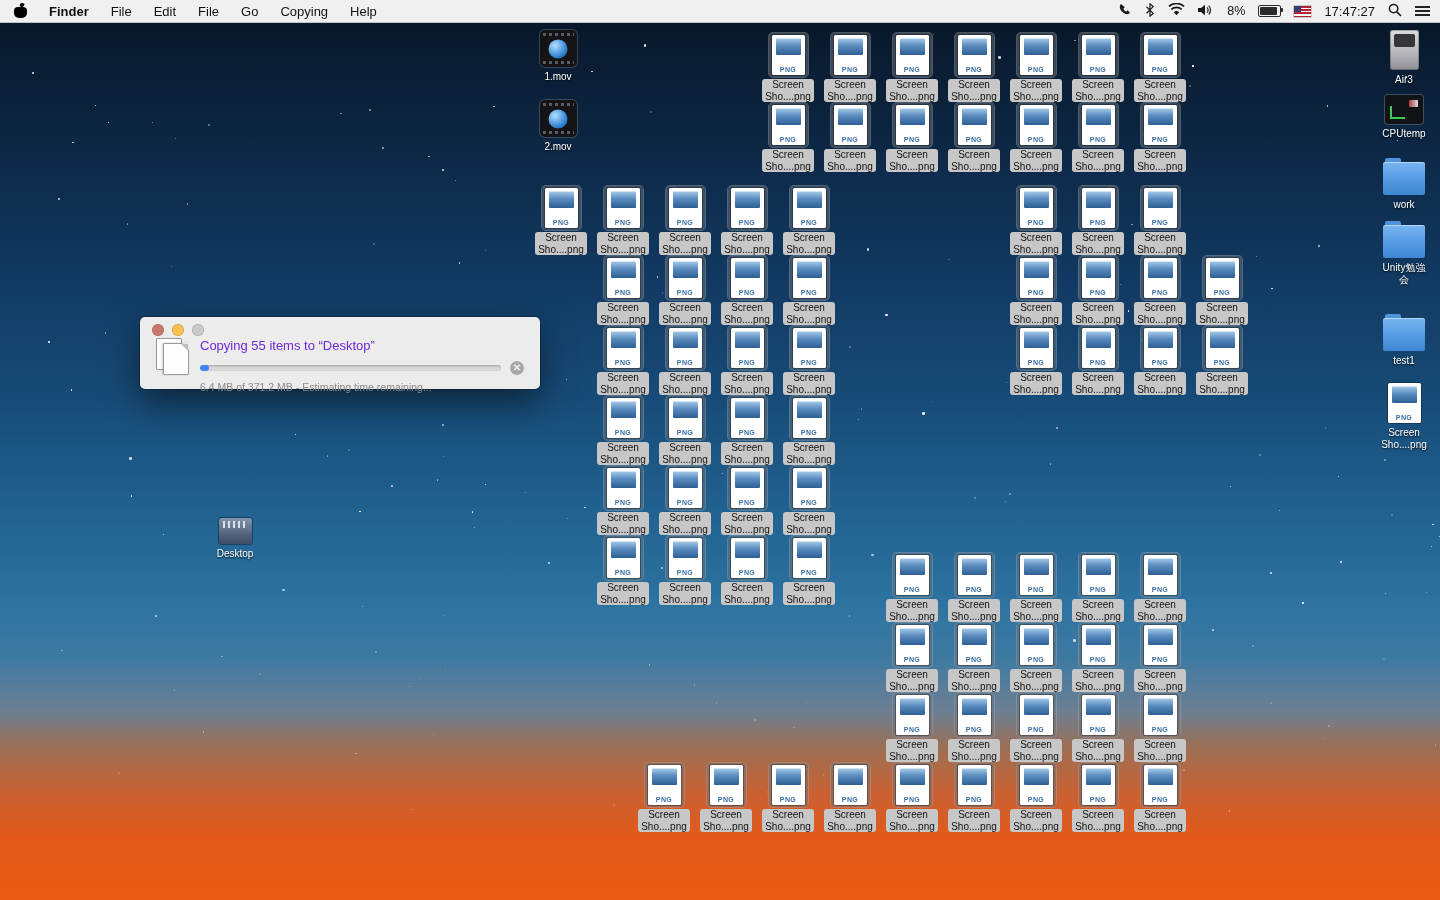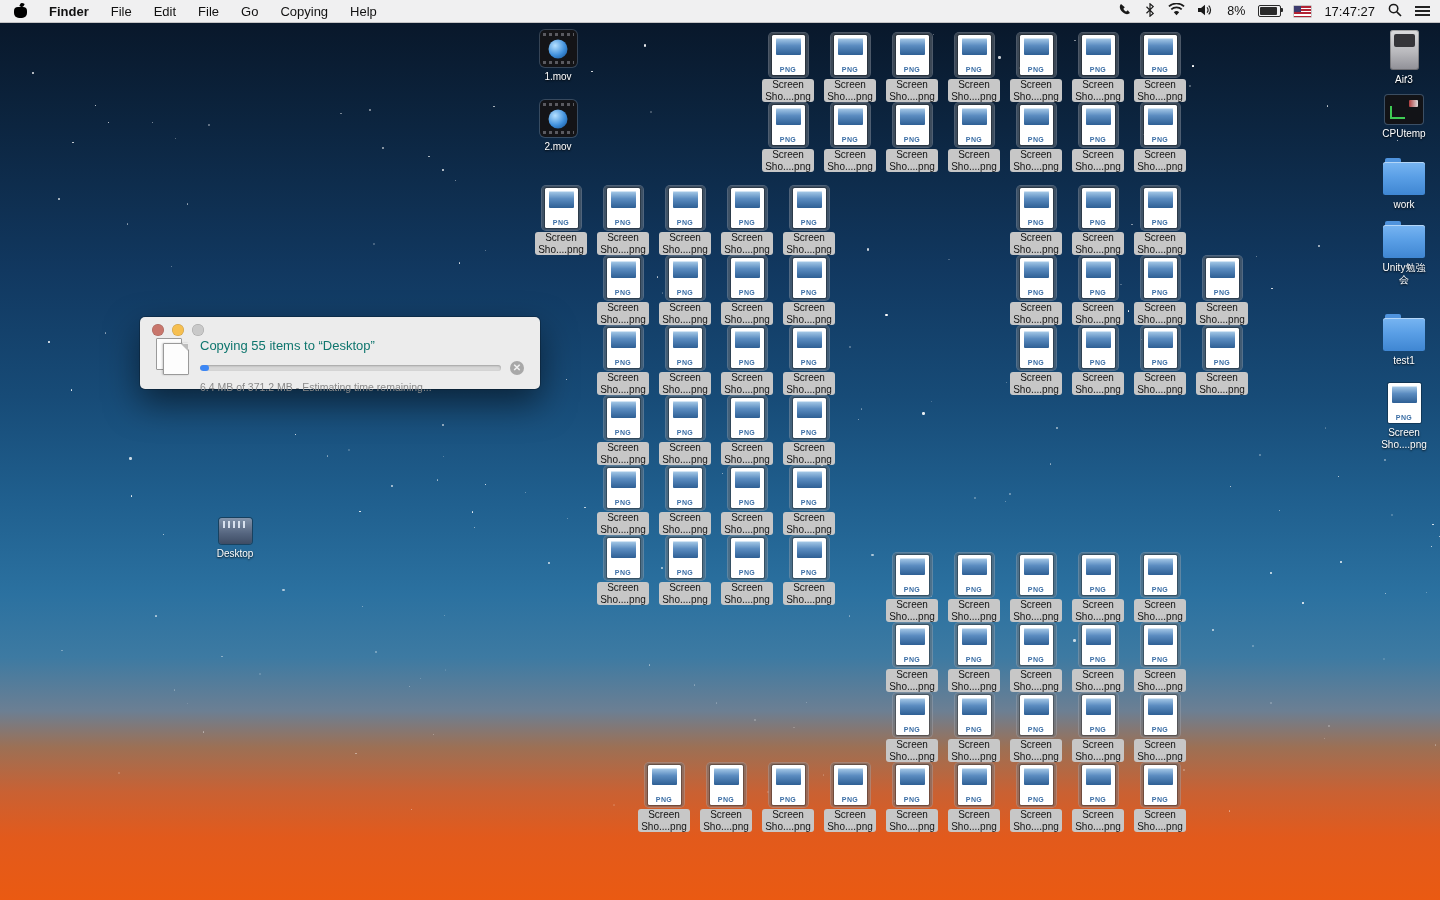--- a/index.html
+++ b/index.html
@@ -79,21 +79,21 @@
   .tl{width:12px;height:12px;border-radius:50%;display:inline-block;box-shadow:inset 0 0 0 .5px rgba(0,0,0,.2);}
   .tl.close{background:#c8766c;} .tl.min{background:#f6bf50;} .tl.zoom{background:#c9c9c9;}
   .dialog-body{display:flex;align-items:flex-start;padding:21px 16px 0 16px;}
   .copy-doc-icon{position:relative;width:34px;height:38px;margin-right:10px;flex:0 0 auto;}
   .copy-doc-icon .page{position:absolute;width:24px;height:30px;background:#fdfdfd;border:1px solid #9a9a9a;border-radius:1px;}
   .copy-doc-icon .back{left:0;top:0;}
   .copy-doc-icon .front{left:7px;top:5px;box-shadow:-1px 0 2px rgba(0,0,0,.18);}
   .copy-doc-icon .front::before{content:"";position:absolute;top:-1px;right:-1px;border-style:solid;border-width:0 7px 7px 0;border-color:transparent #ececec transparent transparent;}
   .copy-doc-icon .front::after{content:"";position:absolute;top:0;right:0;border-style:solid;border-width:7px 0 0 7px;border-color:#bdbdbd transparent transparent transparent;}
   .dialog-main{flex:1;min-width:0;}
-  .dialog-title{font-size:13px;color:#0f766e;margin-bottom:8px;}
+  .dialog-title{font-size:13px;color:#6d28d9;margin-bottom:8px;}
   .progress-row{display:flex;align-items:center;}
   .progress-track{flex:1;height:6px;background:#d7d7d7;border-radius:3px;box-shadow:inset 0 1px 2px rgba(0,0,0,.25);overflow:hidden;}
   .progress-fill{height:100%;border-radius:3px;}
   .cancel-btn{width:14px;height:14px;border-radius:50%;background:#a8a8a8;color:#f2f2f2;font-size:10px;line-height:14px;
     text-align:center;margin-left:9px;flex:0 0 auto;cursor:default;font-weight:bold;}
   .dialog-status{font-size:10.5px;color:#8a8a8a;margin-top:6px;}
 </style>
 </head>
 <body>
 

